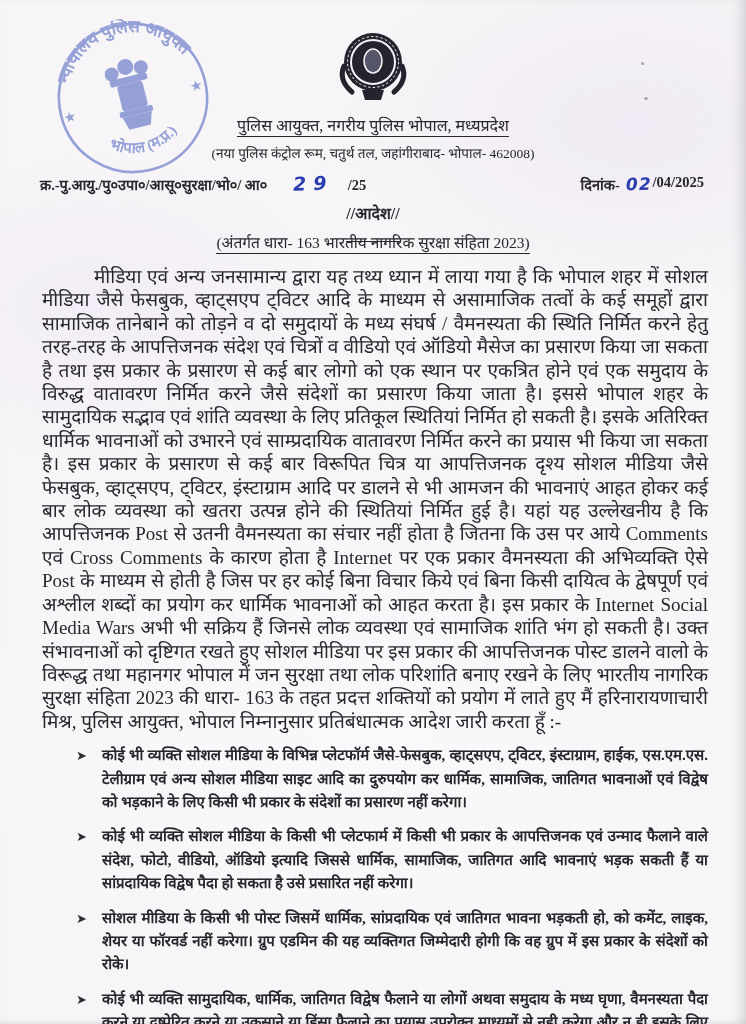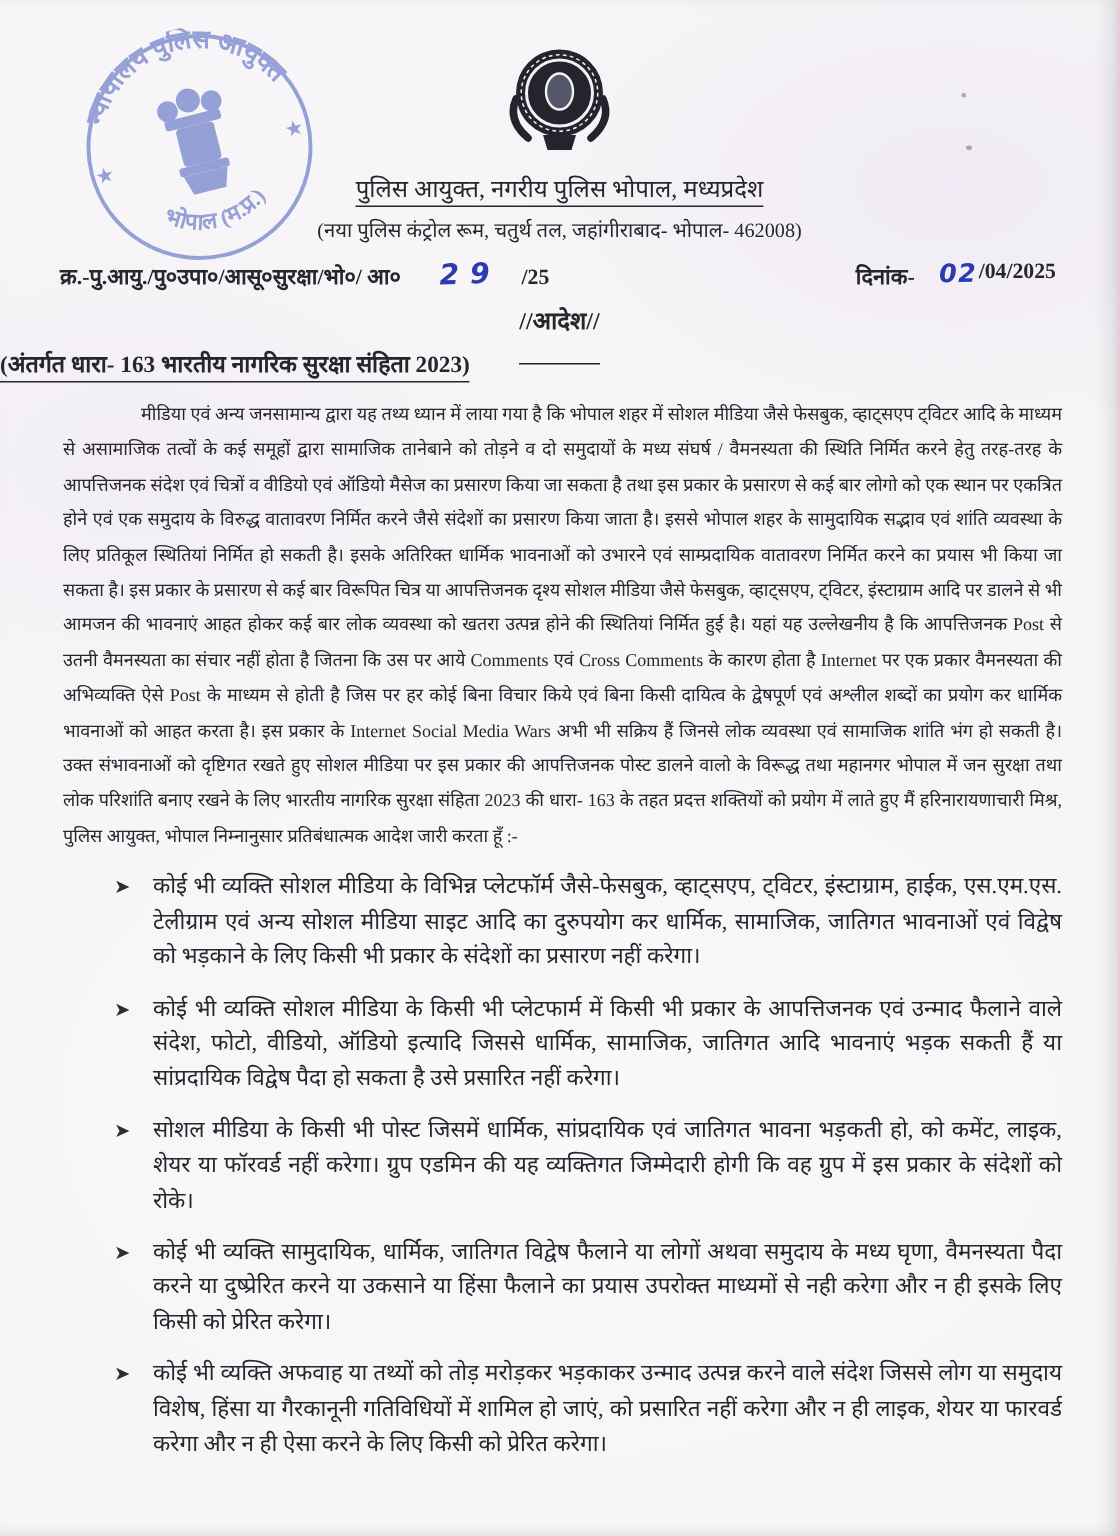--- a/index.html
+++ b/index.html
@@ -37,49 +37,49 @@
   .refline{
     display:flex;align-items:baseline;
     margin:10px 42px 0 40px;font-size:14.5px;font-weight:bold;gap:28px;
   }
   .ref-left{display:flex;align-items:baseline;}
   .hand{
     color:#2b3cae;font-style:italic;font-weight:bold;
     font-family:"DejaVu Sans",sans-serif;
   }
   .hand.num{font-size:19px;letter-spacing:7px;margin:0 14px 0 26px;transform:rotate(-2deg);display:inline-block;}
-  .hand.date{font-size:17px;letter-spacing:1px;margin:0 1px 0 16px;transform:rotate(-1deg);display:inline-block;}
+  .hand.date{font-size:17px;letter-spacing:1px;margin:0 1px 0 6px;transform:rotate(-1deg);display:inline-block;}
   .ref-spacer{flex:1;}
   .ref-date{display:flex;align-items:flex-start;}
 
   .order-heading{text-align:center;margin-top:8px;font-size:16px;font-weight:bold;}
   .order-heading span{border-bottom:1.5px solid #26262b;padding-bottom:19px;}
-  .order-sub{margin-top:7px;font-size:15.5px;font-weight:bold;}
+  .order-sub{text-align:center;margin-top:7px;font-size:15.5px;font-weight:normal;}
   .order-sub span{border-bottom:1.6px solid #26262b;padding-bottom:2px;}
 
   .body-para{
     margin:12px 38px 0 42px;
-    font-size:12px;line-height:23.4px;
+    font-size:19px;line-height:23.4px;
     text-align:justify;text-indent:52px;
   }
 
   .directives{
     list-style:none;margin:10px 38px 0 42px;padding:0;
   }
   .directives li{
     display:flex;align-items:flex-start;
     margin-top:11px;
     font-size:15px;line-height:23.4px;text-align:justify;
   }
   .directives .arrow{
     flex:0 0 auto;width:26px;margin-left:34px;
     font-family:"DejaVu Sans",sans-serif;
     font-size:13px;line-height:23.4px;color:#2e2e33;
   }
-  .directives .d-text{flex:1;}
+  .directives .d-text{flex:1;font-weight:bold;}
 </style>
 </head>
 <body>
 
 <div class="page">
 
   <span class="speck s1"></span>
   <span class="speck s2"></span>
 
   <div class="stamp">

